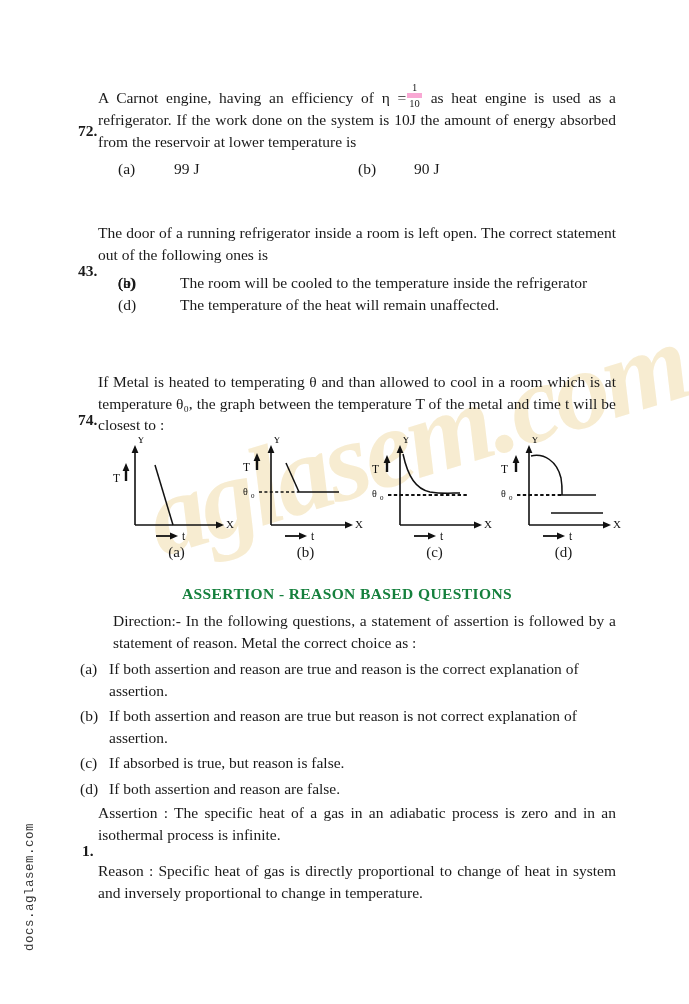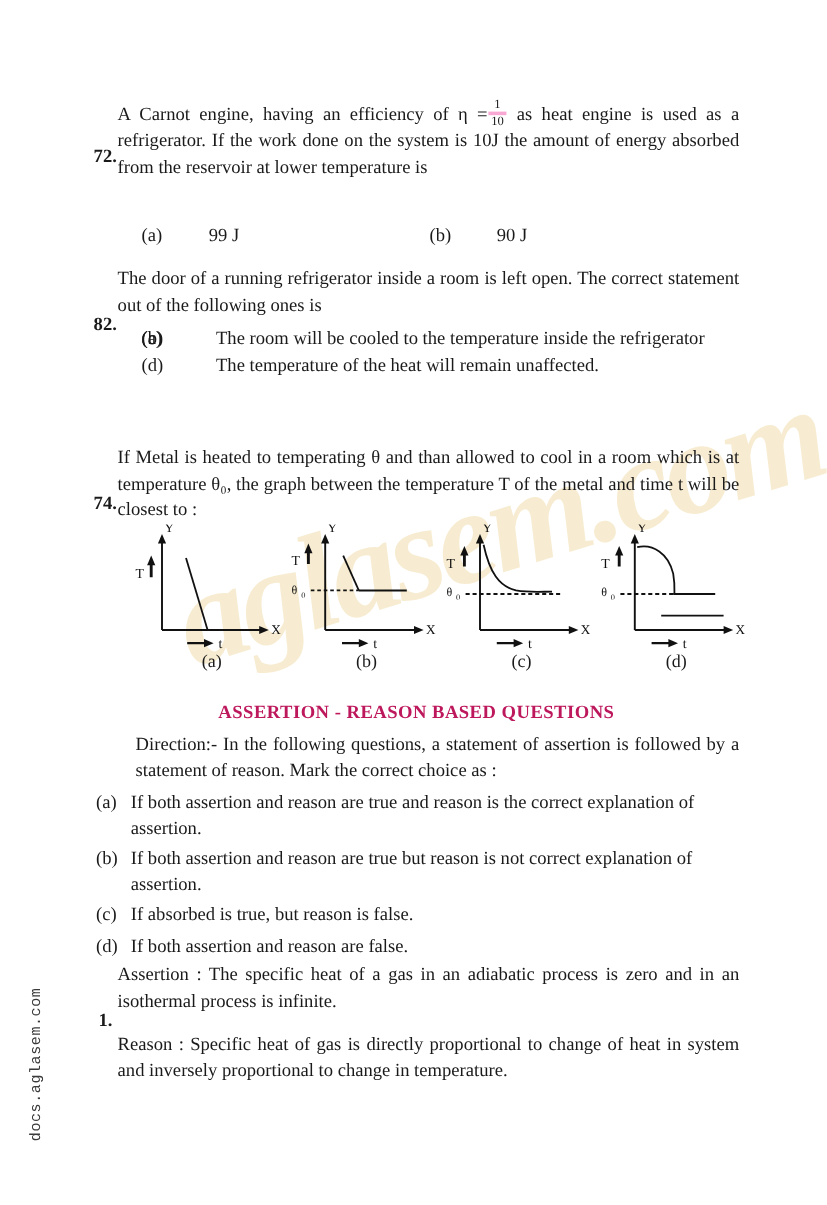--- a/index.html
+++ b/index.html
@@ -68,29 +68,28 @@
 
   .frac {
     display: inline-block;
     vertical-align: -0.42em;
     text-align: center;
     font-size: 10.5px;
     line-height: 1.05;
     margin: 0 1px;
   }
   .frac .num { display: block; padding: 0 2px; }
-  .frac .den { display: block; border-top: 3px solid #f9a8d4; padding: 0 2px; }
+  .frac .den { display: block; border-top: 5px solid #f9a8d4; padding: 0 2px; }
 
   
   .opts2 {
     position: absolute;
     left: 118px;
     width: 500px;
     font-size: 15.5px;
-    margin-top: 28px;
   }
   .opt-row {
     position: relative;
     height: 28px;
   }
   .opt-col {
     position: absolute;
     top: 0;
   }
   .opt-col.c1 { left: 0; }
@@ -229,21 +228,21 @@
         <div class="opt-col c1">
           <span class="opt-lbl">(a)</span><span>99 J</span>
         </div>
         <div class="opt-col c2">
           <span class="opt-lbl">(b)</span><span>90 J</span>
         </div>
       </div>
     </div>
 
     <div class="q" style="top:222px;">
-      <div class="q-num">82.</div>
+      <div class="q-num">43.</div>
       <div class="q-body">The door of a running refrigerator inside a room is left open. The correct statement out of the following ones is</div>
     </div>
 
     <div class="opts1" style="top:272px;">
       <div class="opt-line">
         <span class="lbl">(a)</span>
       </div>
       <div class="opt-line">
         <span class="lbl">(b)</span>
       </div>
@@ -347,23 +346,23 @@
           <line x1="52" y1="76" x2="104" y2="76" stroke="#111" stroke-width="1.4"></line>
           <line x1="44" y1="99" x2="60" y2="99" stroke="#111" stroke-width="1.8"></line>
           <polygon points="66,99 58,95.6 58,102.4" fill="#111"></polygon>
           <text x="70" y="103" font-family="Liberation Serif, serif" font-size="11.5" fill="#111">t</text>
         </svg>
         <div class="fig-caption">(d)</div>
       </div>
 
     </div>
 
-    <div class="section-head" style="color:#be185d;">ASSERTION - REASON BASED QUESTIONS</div>
-
-    <div class="direction">Direction:- In the following questions, a statement of assertion is followed by a statement of reason. Mark the correct choice as :</div>
+    <div class="section-head" style="color:#15803d;">ASSERTION - REASON BASED QUESTIONS</div>
+
+    <div class="direction">Direction:- In the following questions, a statement of assertion is followed by a statement of reason. Metal the correct choice as :</div>
 
     <div class="ar-choices">
       <div class="ar-item">
         <span class="lbl">(a)</span>
         <span>If both assertion and reason are true and reason is the correct explanation of assertion.</span>
       </div>
       <div class="ar-item">
         <span class="lbl">(b)</span>
         <span>If both assertion and reason are true but reason is not correct explanation of assertion.</span>
       </div>

